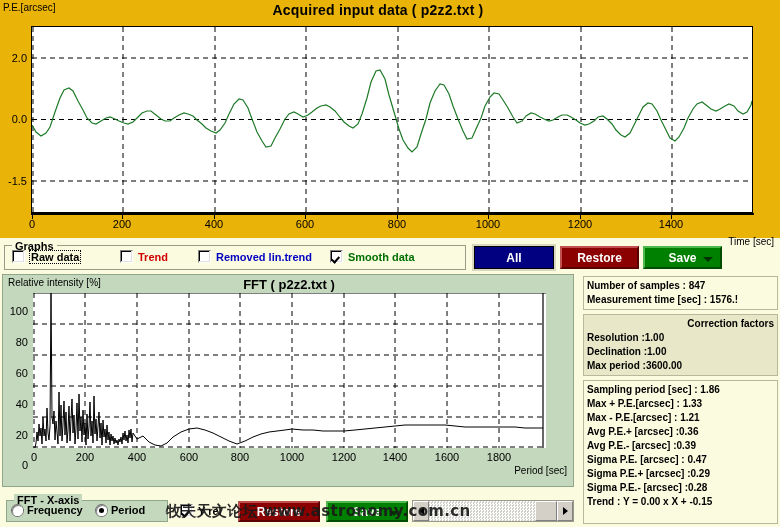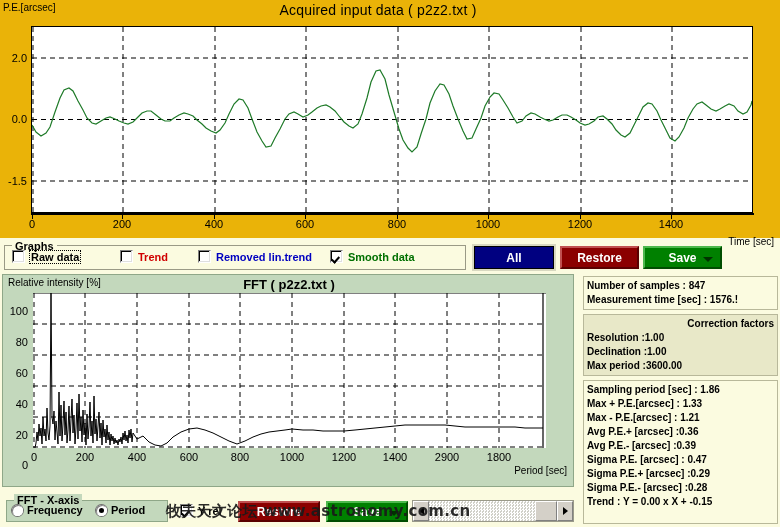--- a/index.html
+++ b/index.html
@@ -8,21 +8,21 @@
     background:#fbfbe0;
     font-family:"Liberation Sans", sans-serif;
     font-size:11px;
     color:#000;
   }
   .app{position:relative;width:780px;height:527px;}
 
   
   .top-panel{position:absolute;left:0;top:0;width:780px;height:238px;background:#eab308;}
   .top-axislabel-y{position:absolute;left:3px;top:2px;font-size:10px;}
-  .top-title{position:absolute;left:0;top:2px;width:756px;text-align:center;font-size:14px;font-weight:normal;letter-spacing:.2px;}
+  .top-title{position:absolute;left:0;top:2px;width:756px;text-align:center;font-size:14px;font-weight:bold;letter-spacing:.2px;}
   .top-plot{position:absolute;left:31px;top:26px;width:722px;height:187px;background:#ffffff;border:1px solid #000;box-sizing:border-box;}
   .top-xaxis-line{position:absolute;left:31px;top:213px;width:723px;height:2px;background:#000;}
   .top-ylabels{position:absolute;left:0;top:26px;width:29px;height:187px;}
   .top-ylabels span{position:absolute;right:2px;font-size:11px;transform:translateY(-50%);}
   .top-xlabels{position:absolute;left:0;top:218px;width:780px;height:16px;}
   .top-xlabels span{position:absolute;font-size:11px;transform:translateX(-50%);}
   .top-tick{position:absolute;top:213px;width:1px;height:6px;background:#000;}
   .top-xunits{position:absolute;right:6px;top:236px;font-size:10px;}
 
   
@@ -227,21 +227,21 @@
 
     <div class="fft-xlabels">
       <span style="left:31px">0</span>
       <span style="left:82px">200</span>
       <span style="left:134px">400</span>
       <span style="left:186px">600</span>
       <span style="left:237px">800</span>
       <span style="left:289px">1000</span>
       <span style="left:341px">1200</span>
       <span style="left:392px">1400</span>
-      <span style="left:444px">2900</span>
+      <span style="left:444px">1600</span>
       <span style="left:496px">1800</span>
     </div>
     <div class="fft-xunits">Period [sec]</div>
   </div>
 
   <div class="fftx-box"></div>
   <div class="fftx-legend">FFT  - X-axis</div>
 
   <div class="radio" style="left:12px">
     <span class="radiobtn"></span>

